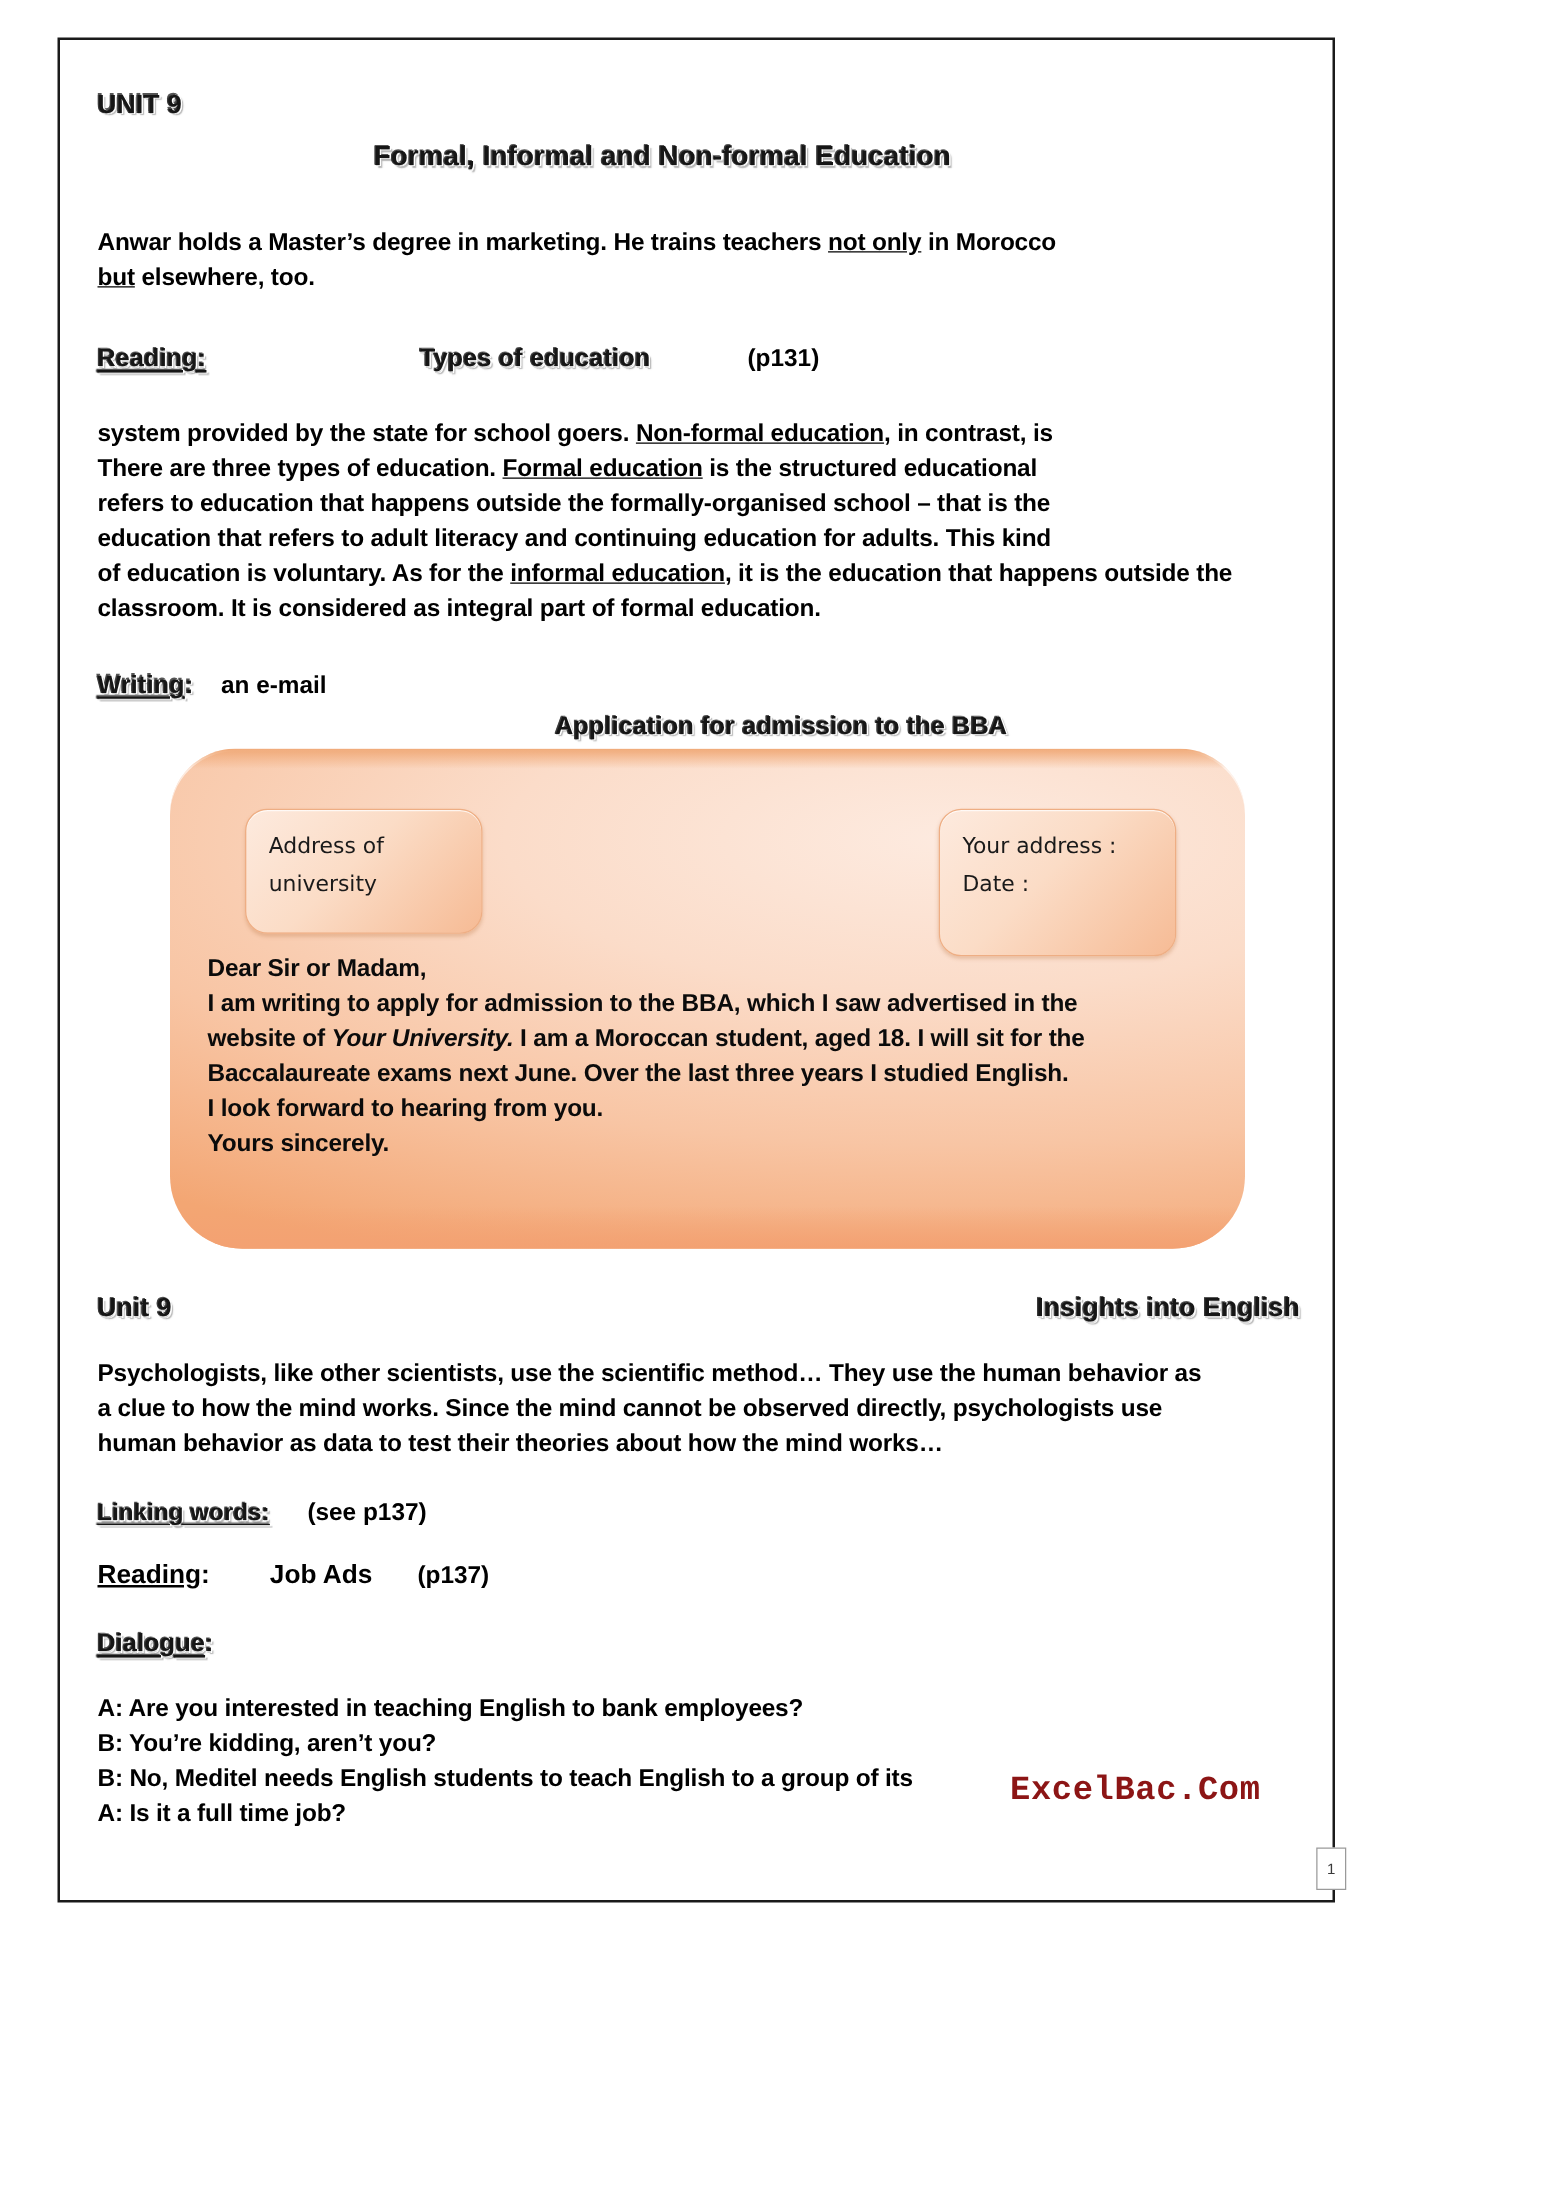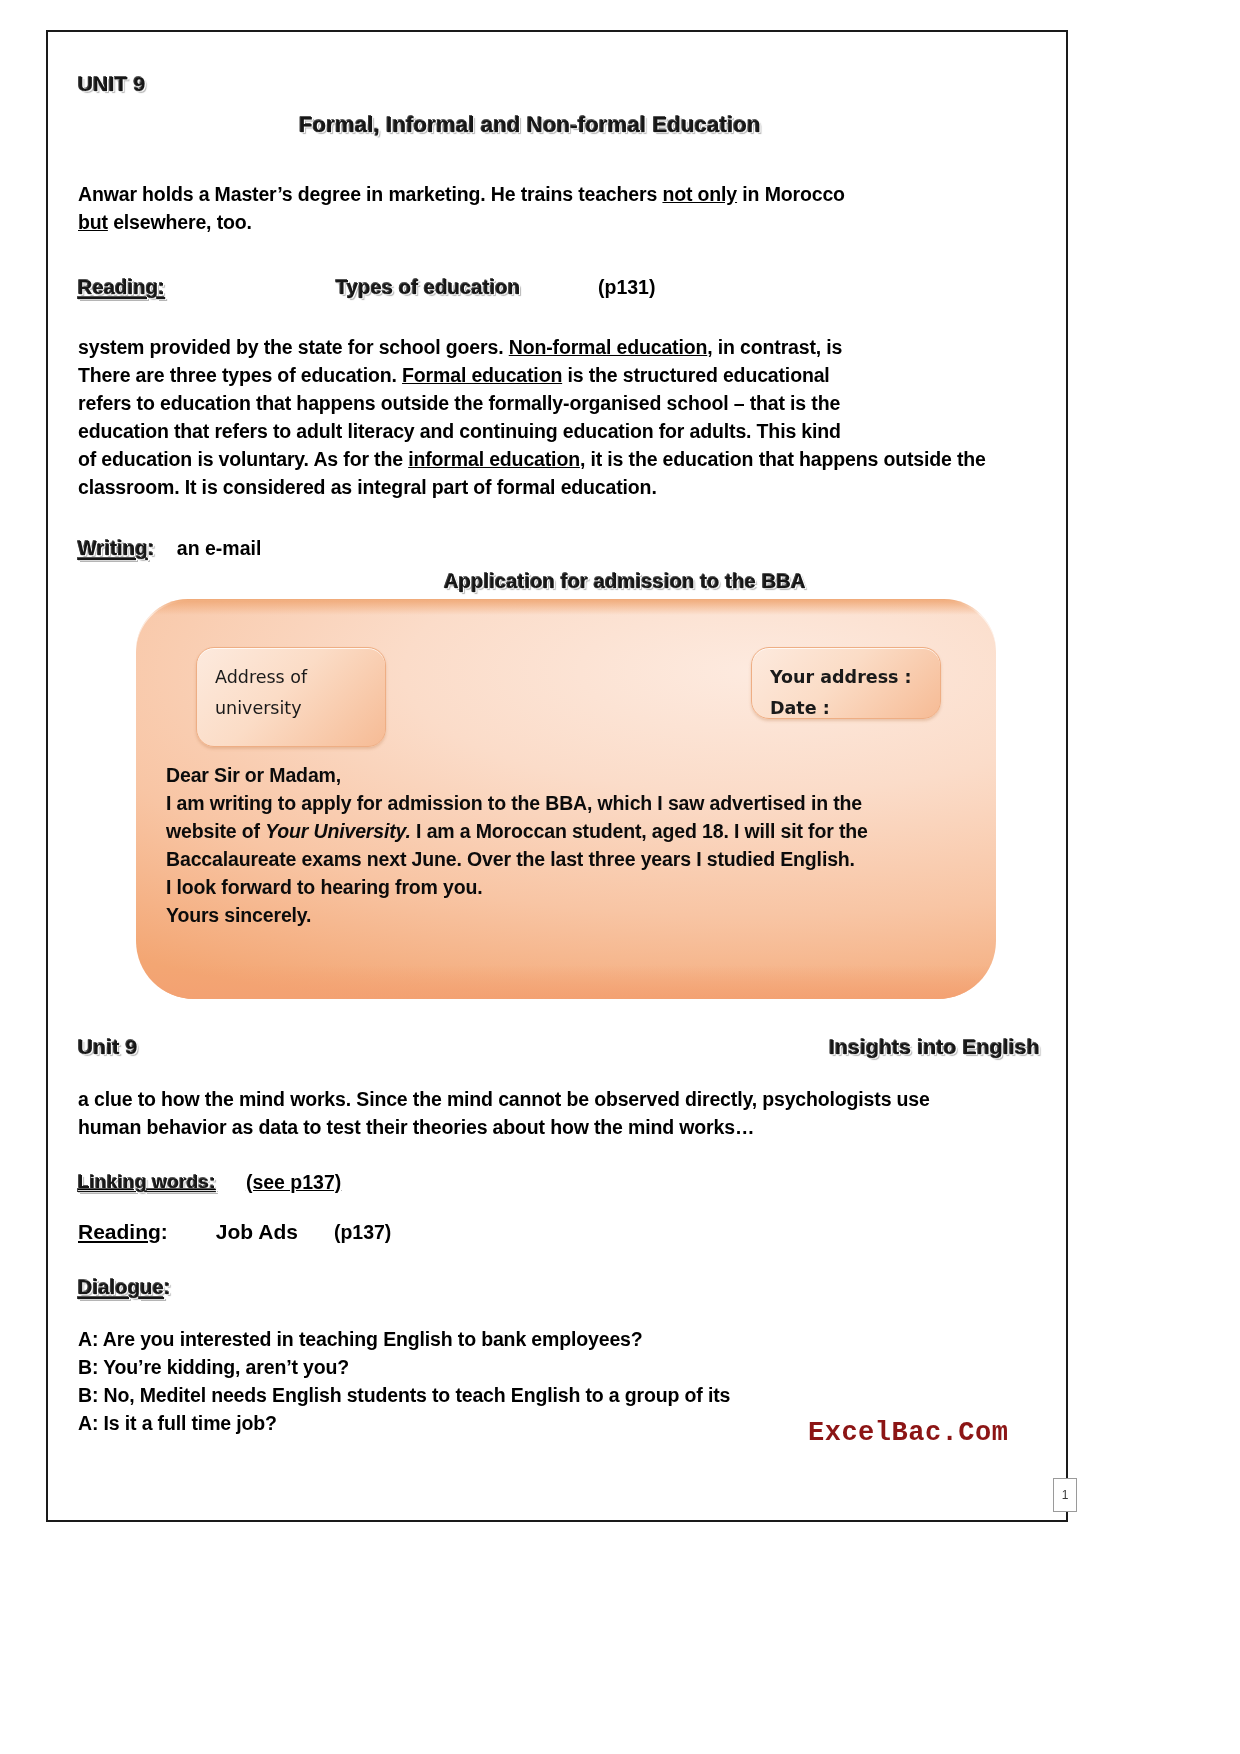--- a/index.html
+++ b/index.html
@@ -161,21 +161,21 @@
     box-shadow: 0 2px 3px rgba(190,120,70,0.30), inset 0 1px 0 rgba(255,255,255,0.75);
     font-family: "DejaVu Sans", sans-serif;
     font-size: 17.5px;
     font-weight: normal;
     color: #1a1a1a;
     line-height: 31px;
     padding: 14px 18px 0 18px;
     box-sizing: border-box;
   }
   .addr-left  { left: 42px;  top: 48px;  width: 190px; height: 100px; margin-left: 18px; }
-  .addr-right { left: 615px; top: 48px;  width: 190px; height: 72px; font-weight: bold; }
+  .addr-right { left: 615px; top: 48px;  width: 190px; height: 118px; }
 
   .letter {
     position: absolute;
     left: 30px;
     top: 162px;
     width: 800px;
     font-size: 19.5px;
     font-weight: bold;
     color: #0b0b0b;
     line-height: 28px;
@@ -205,23 +205,22 @@
     color: #000;
     text-shadow: none;
     margin-left: 32px;
   }
 
   .para-psy { margin-top: 26px; }
 
   .linking-row {
     margin-top: 30px;
     display: flex;
-    align-items: flex-start;
+    align-items: flex-end;
     font-size: 19px;
-    text-decoration: underline;
   }
   .linking-row .pg {
     font-weight: bold;
     font-size: 19.5px;
     color: #000;
     text-shadow: none;
     margin-left: 30px;
   }
 
   .jobads-row {
@@ -328,20 +327,21 @@
       </div>
     </div>
 
     <div class="unit-insights">
       <span class="outlined">Unit 9</span>
       <span class="outlined">Insights into English</span>
     </div>
 
 
     <div class="body-text para-psy">
+      <div>Psychologists, like other scientists, use the scientific method… They use the human behavior as</div>
       <div>a clue to how the mind works. Since the mind cannot be observed directly, psychologists use</div>
       <div>human behavior as data to test their theories about how the mind works…</div>
     </div>
 
     <div class="linking-row">
       <span class="outlined u-line">Linking words:</span>
       <span class="pg">(see p137)</span>
     </div>
 
     <div class="jobads-row">

